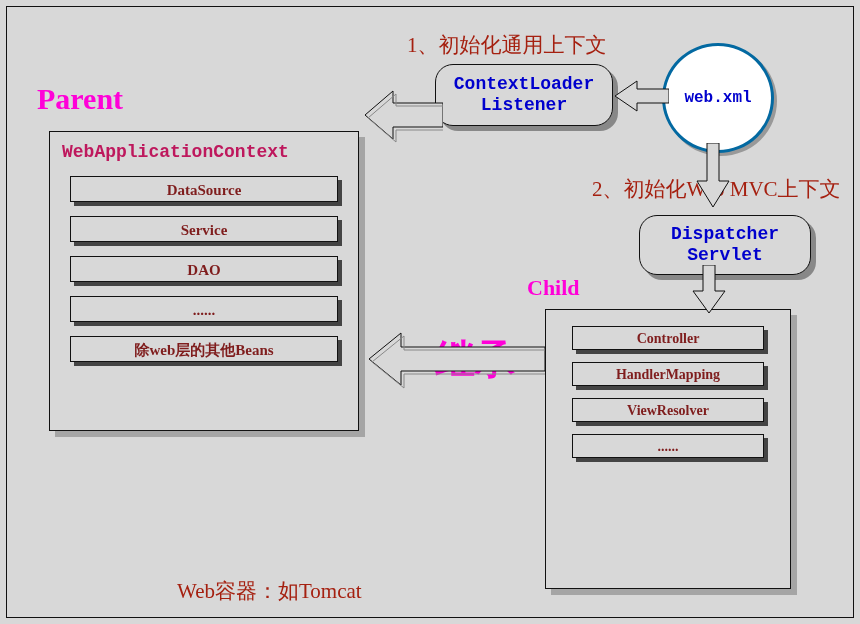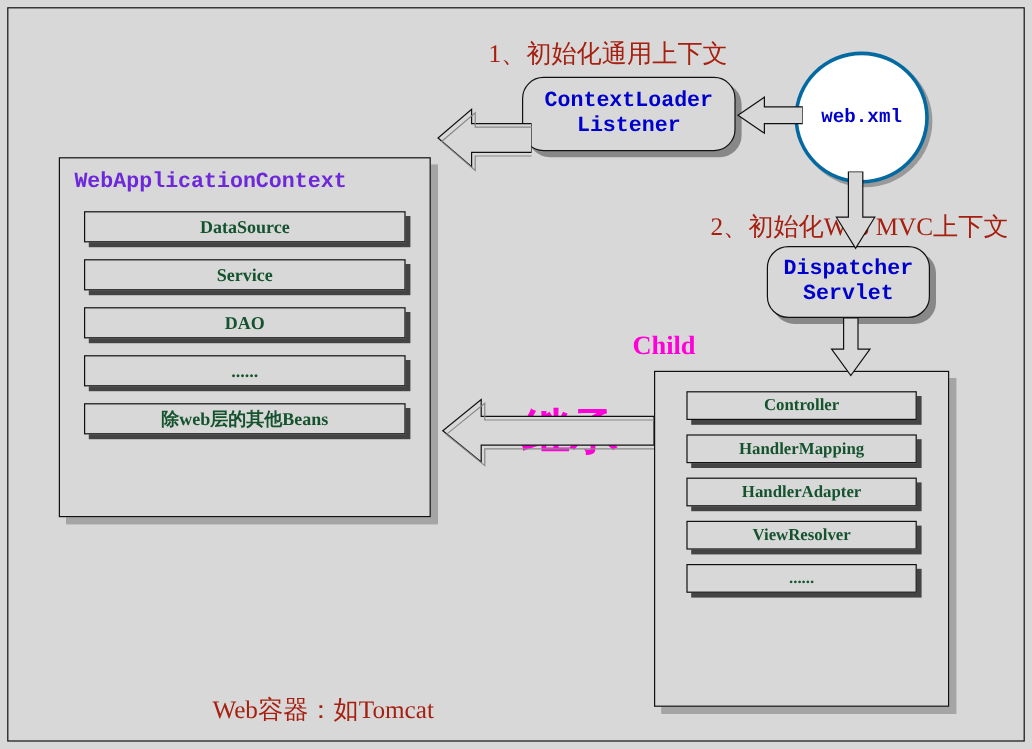--- a/index.html
+++ b/index.html
@@ -58,21 +58,21 @@
     left: 0; top: 0;
     width: 310px; height: 300px;
     background: #d8d8d8;
     border: 1px solid #111;
     padding: 10px 12px;
     box-sizing: border-box;
   }
   .parent-box .ctx-title {
     font-family: "Courier New", monospace;
     font-weight: bold;
-    color: #6d28d9;
+    color: #be185d;
     font-size: 18px;
     margin-bottom: 12px;
   }
   
   .bar {
     position: relative;
     margin: 14px 8px 0 8px;
     height: 26px;
   }
   .bar .bshadow {
@@ -82,21 +82,21 @@
     background: #444;
   }
   .bar .bface {
     position: absolute;
     left: 0; top: 0;
     width: 100%; height: 100%;
     background: #d8d8d8;
     border: 1px solid #111;
     text-align: center;
     line-height: 26px;
-    color: #14532d;
+    color: #7f1d1d;
     font-weight: bold;
     font-size: 15px;
     box-sizing: border-box;
   }
   
   .child-box {
     position: absolute;
     left: 538px;
     top: 302px;
     width: 246px;
@@ -187,20 +187,21 @@
   .arrow {
     position: absolute;
   }
   .arrow svg { display: block; }
 </style>
 </head>
 <body>
 
 <div class="canvas">
 
+  <div class="parent-title">Parent</div>
 
   <div class="parent-box">
     <div class="shadow3d"></div>
     <div class="face">
       <div class="ctx-title">WebApplicationContext</div>
       <div class="bar">
           <div class="bshadow"></div>
           <div class="bface">DataSource</div>
         </div>
       <div class="bar">
@@ -227,21 +228,21 @@
     <div class="rface">
       <span>ContextLoader</span>
       <span>Listener</span>
     </div>
   </div>
 
   <div class="circle">
     <span>web.xml</span>
   </div>
 
-  <div class="round-box" style="left:632px; top:198px; width:136px; height:60px;">
+  <div class="round-box" style="left:632px; top:208px; width:172px; height:60px;">
     <div class="rshadow"></div>
     <div class="rface">
       <span>Dispatcher</span>
       <span>Servlet</span>
     </div>
   </div>
 
   <div class="child-title">Child</div>
 
   <div class="child-box">
@@ -250,24 +251,20 @@
       <div class="bar">
           <div class="bshadow"></div>
           <div class="bface">Controller</div>
         </div>
       <div class="bar">
           <div class="bshadow"></div>
           <div class="bface">HandlerMapping</div>
         </div>
       <div class="bar">
           <div class="bshadow"></div>
-          <div class="bface">HandlerAdapter</div>
-        </div>
-      <div class="bar">
-          <div class="bshadow"></div>
           <div class="bface">ViewResolver</div>
         </div>
       <div class="bar">
           <div class="bshadow"></div>
           <div class="bface">......</div>
         </div>
     </div>
   </div>
 
   <div class="anno anno1">1、初始化通用上下文</div>

